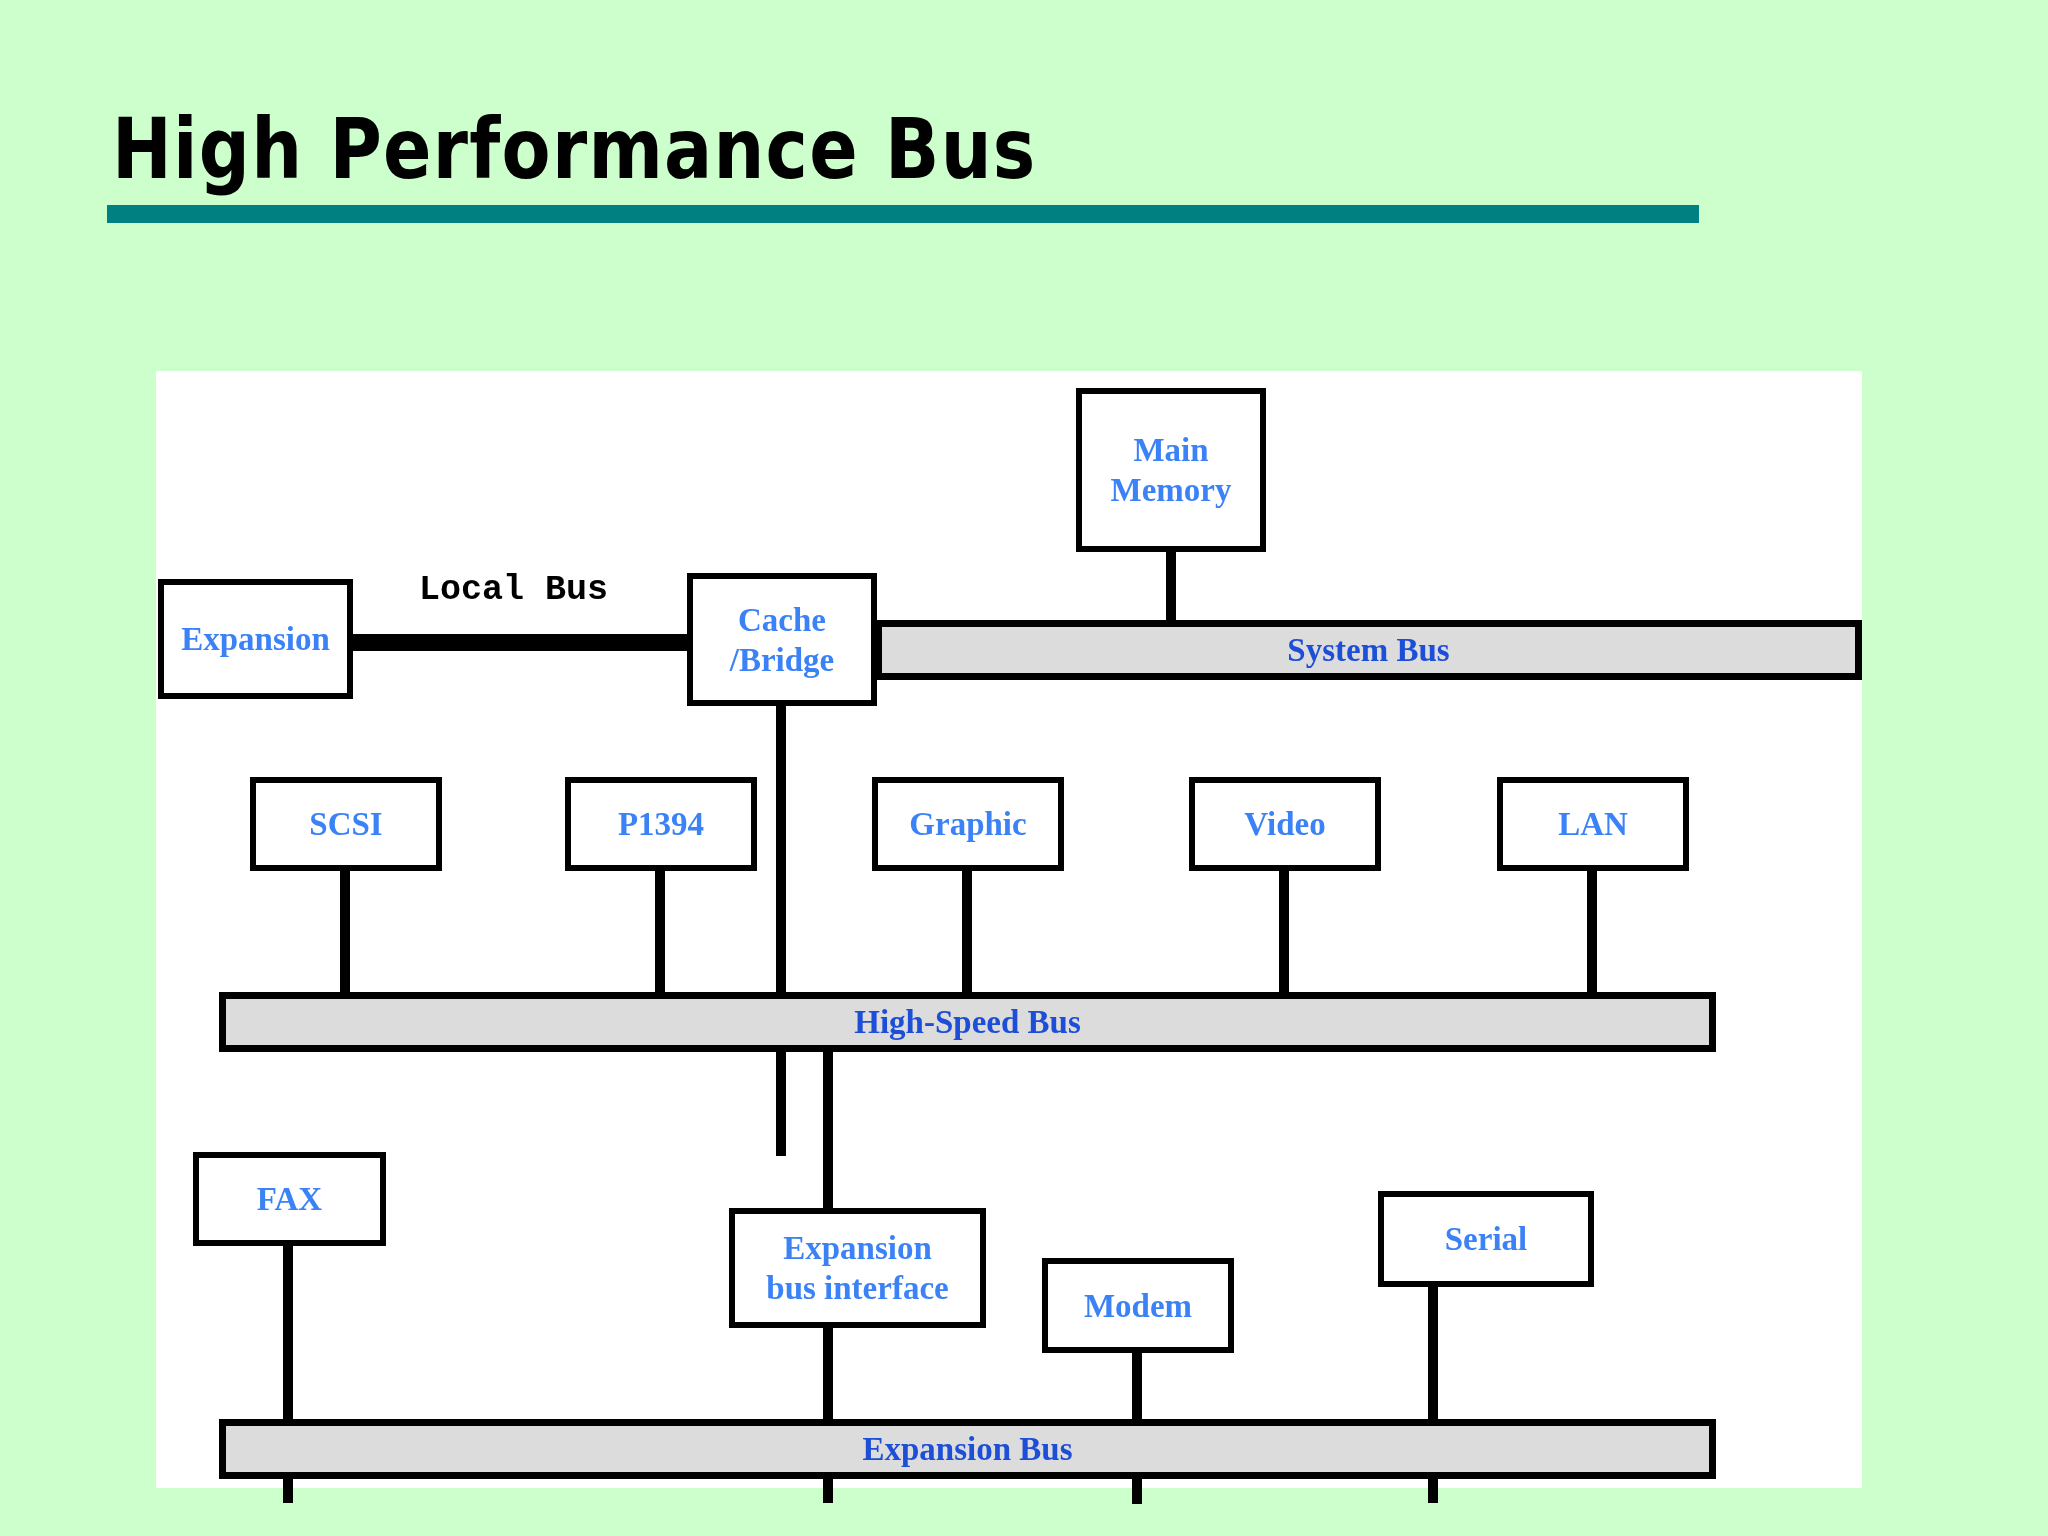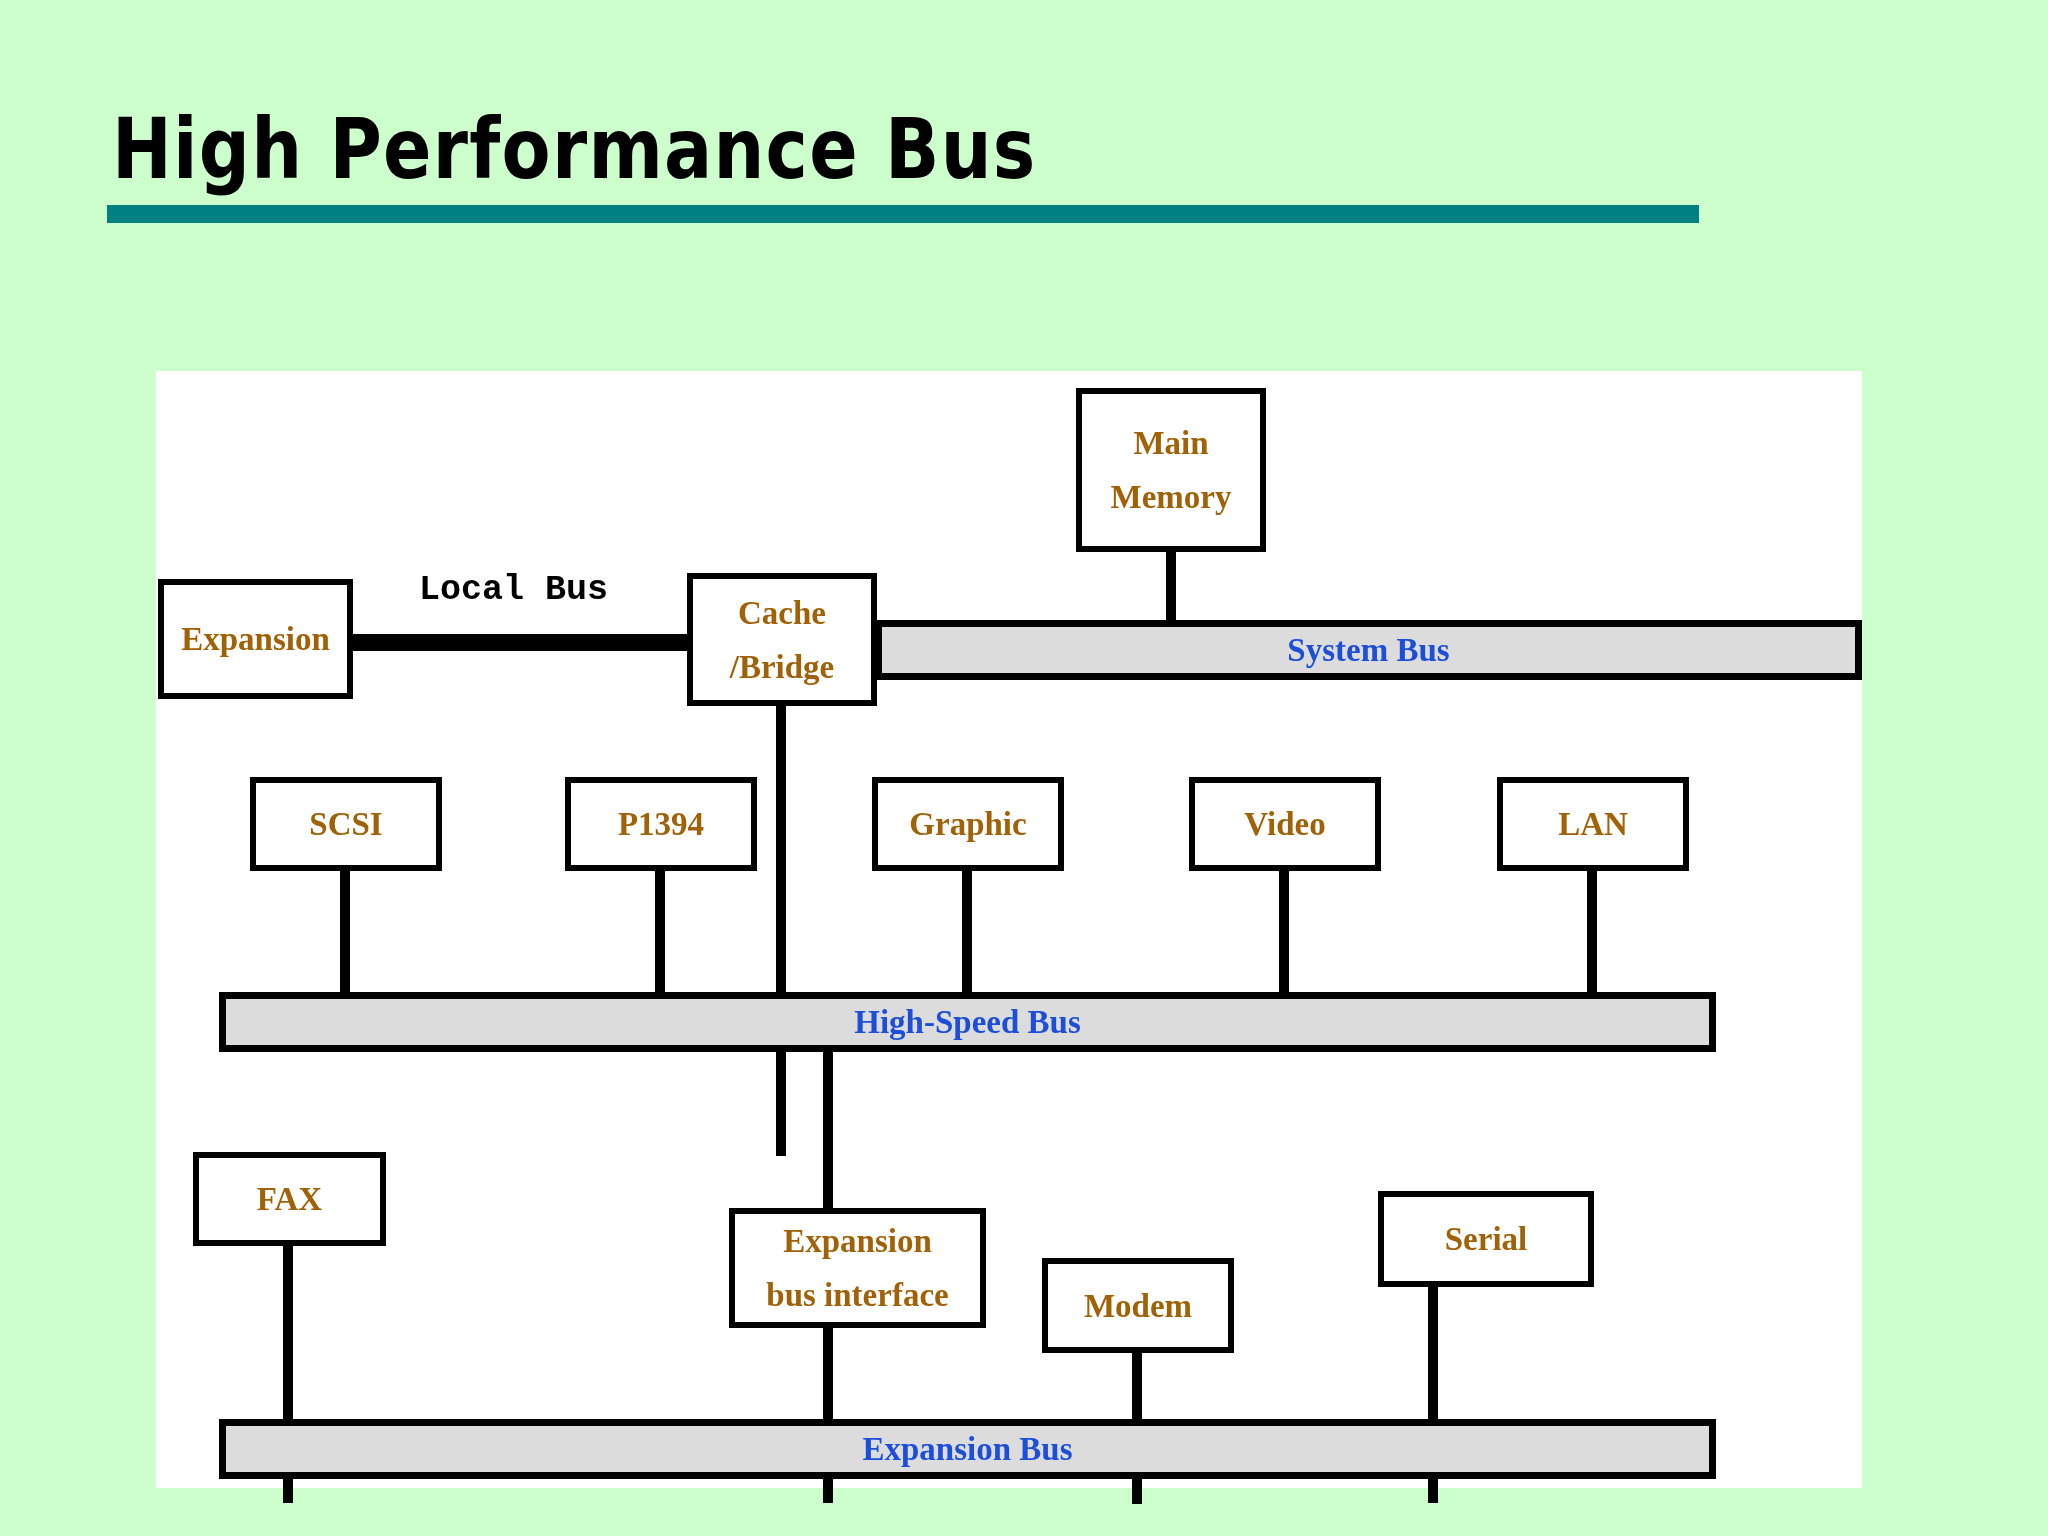--- a/index.html
+++ b/index.html
@@ -61,22 +61,22 @@
     box-sizing: border-box;
     background: #ffffff;
     border: 6px solid #000000;
     display: flex;
     align-items: center;
     justify-content: center;
     text-align: center;
     font-family: "Liberation Serif", "DejaVu Serif", serif;
     font-weight: bold;
     font-size: 33px;
-    line-height: 54px;
-    color: #a16207;
+    line-height: 40px;
+    color: #3b82f6;
     z-index: 4;
     white-space: pre-line;
   }
   .bus {
     position: absolute;
     box-sizing: border-box;
     background: #dcdcdc;
     border: 7px solid #000000;
     display: flex;
     align-items: center;

